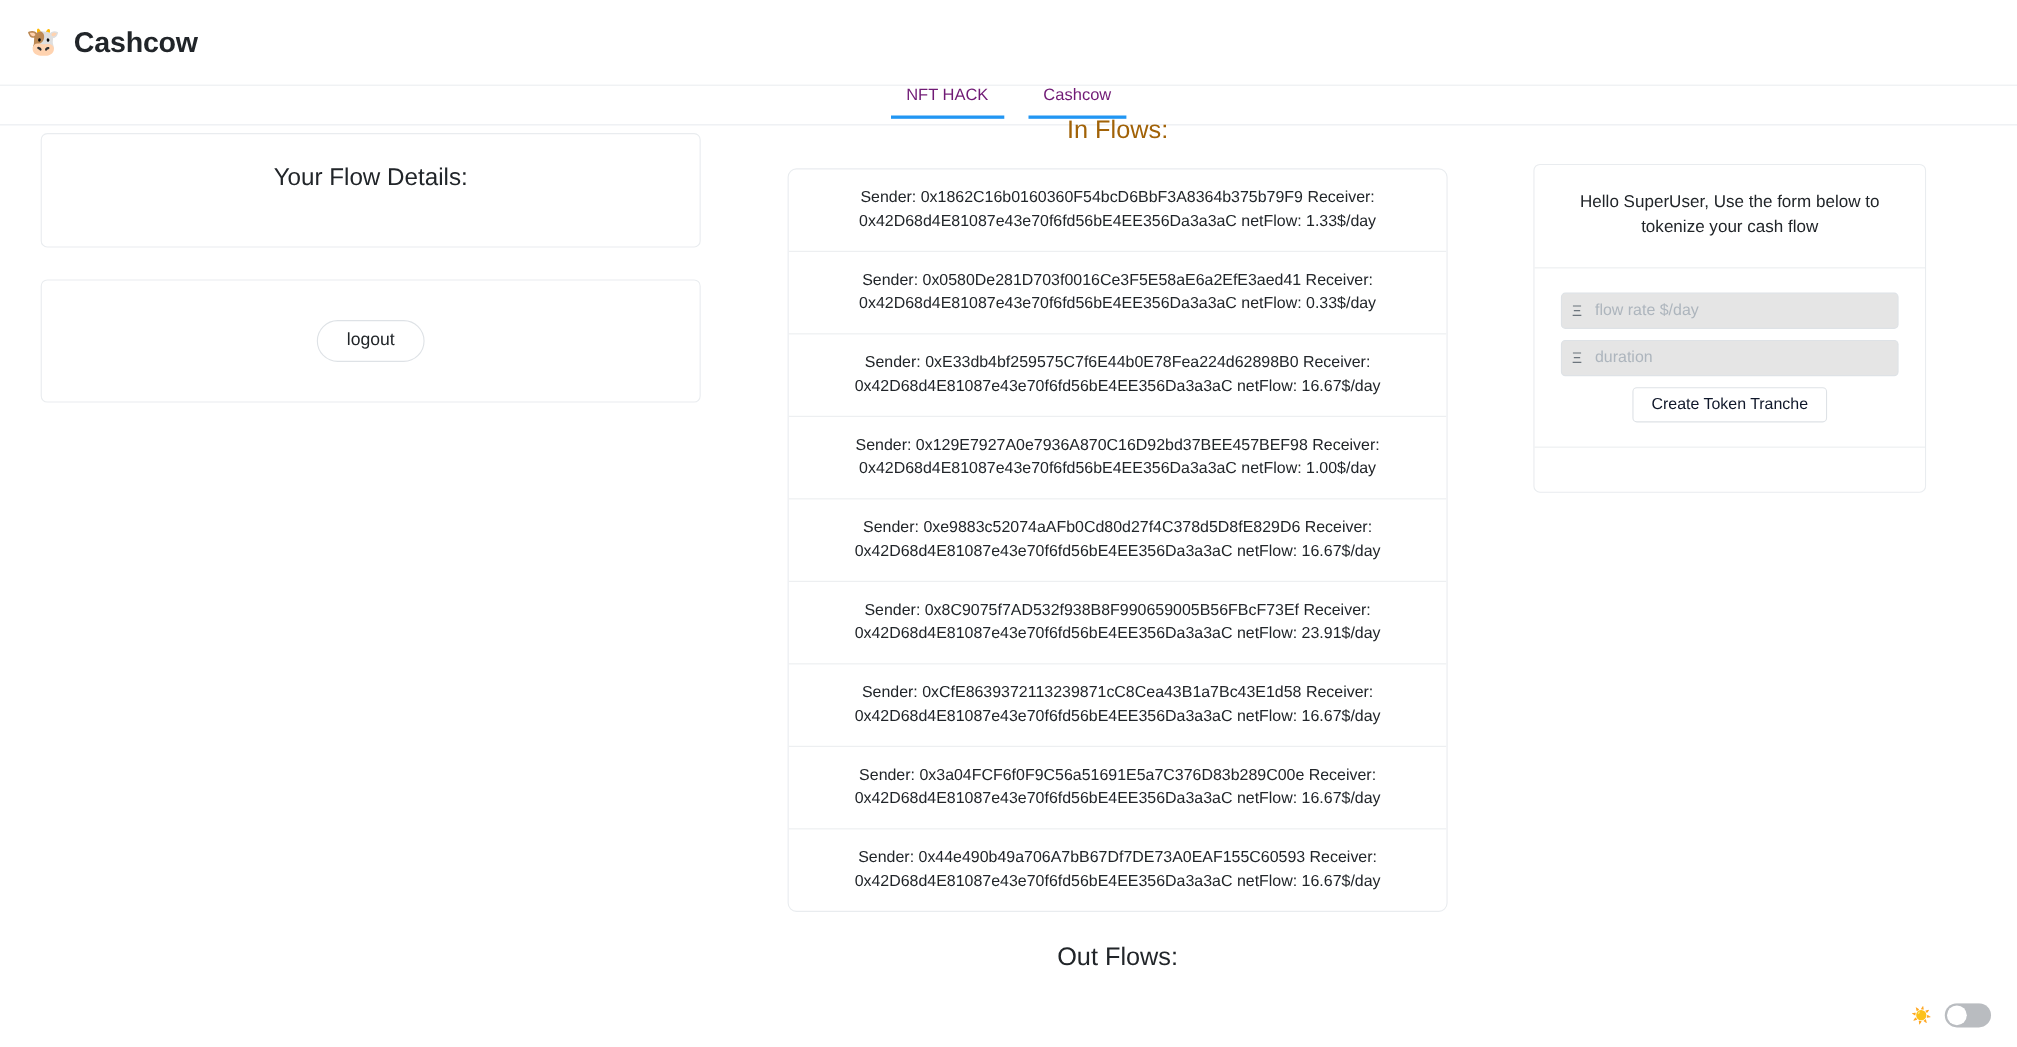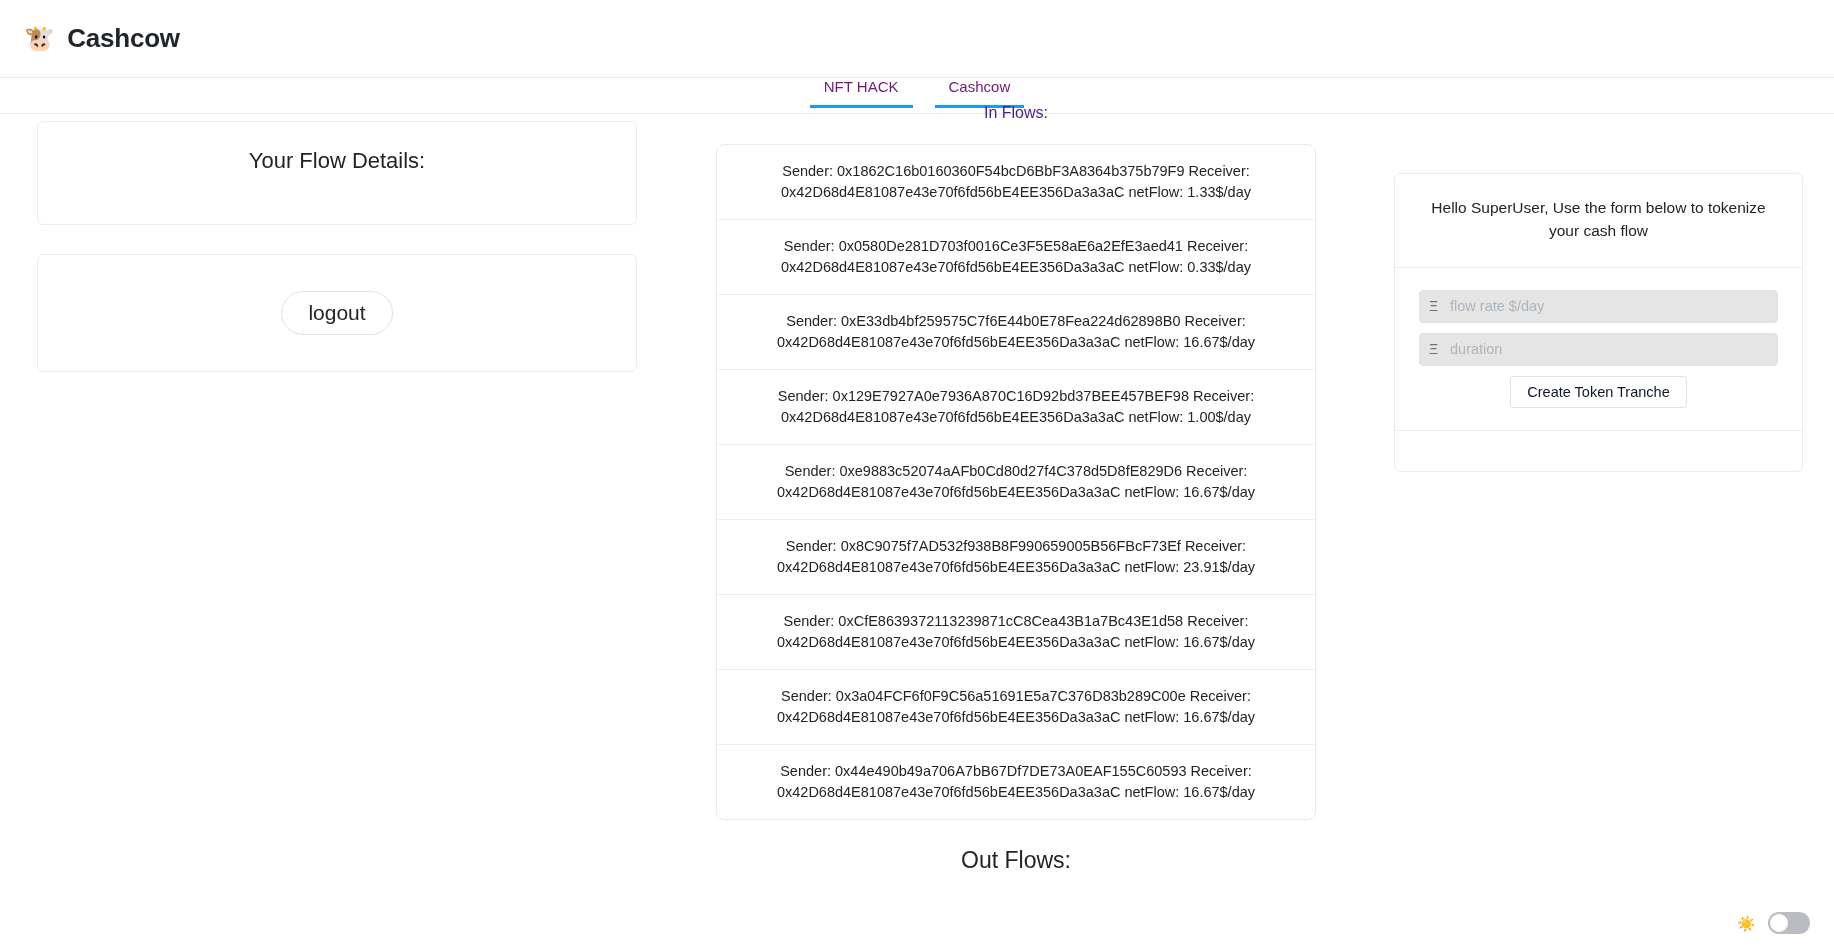--- a/index.html
+++ b/index.html
@@ -126,42 +126,42 @@
     margin-left: 120px;
   }
   .logout-card {
     margin-top: 29px;
     padding: 36px 24px 36px 24px;
     display: flex;
     justify-content: center;
   }
   .logout-btn {
     font-family: "Liberation Sans", sans-serif;
-    font-size: 21px;
+    font-size: 16px;
     color: #212529;
     background: #fff;
     border: 1px solid #dee2e6;
     border-radius: 22px;
     padding: 9px 26px;
     cursor: pointer;
   }
 
   
   .center-col {
     position: absolute;
     left: 716px;
     top: 26px;
     width: 600px;
   }
   .section-title {
     text-align: center;
-    font-size: 16px;
+    font-size: 23px;
     font-weight: normal;
     margin: 0 0 22px 0;
-    color: #4c1d95;
+    color: #a16207;
   }
   .flow-table {
     border: 1px solid #e9ecef;
     border-radius: 8px;
     overflow: hidden;
     background: #fff;
   }
   .flow-row {
     padding: 16px 22px;
     border-bottom: 1px solid #eceef0;
@@ -182,22 +182,21 @@
     font-weight: normal;
     margin: 22px 0 0 0;
     color: #212529;
   }
 
   
   .right-col {
     position: absolute;
     left: 1394px;
     top: 71px;
-    width: 409px;
-    margin-top: 24px;
+    width: 357px;
   }
   .tokenize-card {
     padding: 0;
   }
   .tokenize-header {
     padding: 22px 24px 24px 24px;
     text-align: center;
     font-size: 15.5px;
     line-height: 1.5;
     color: #212529;

